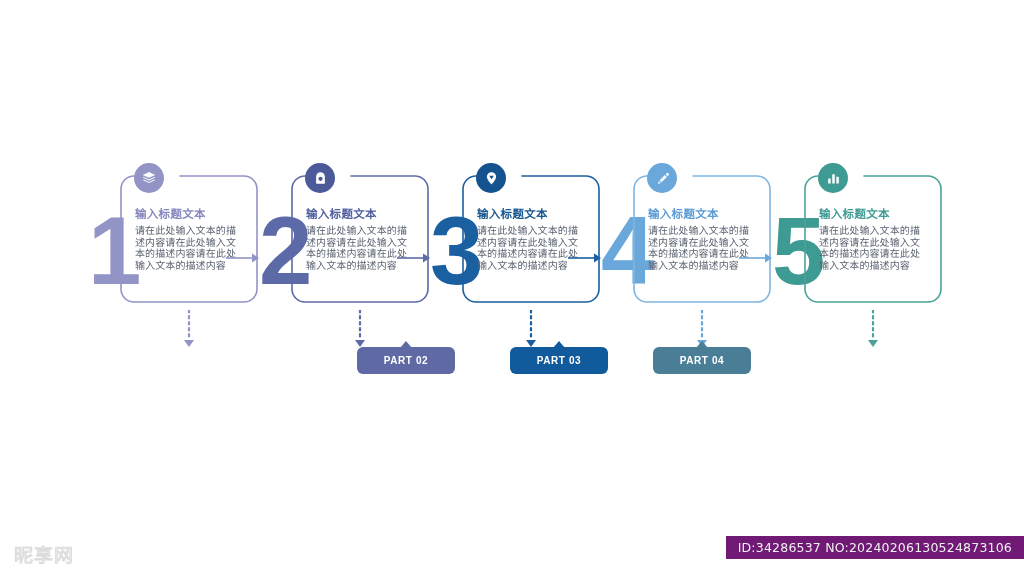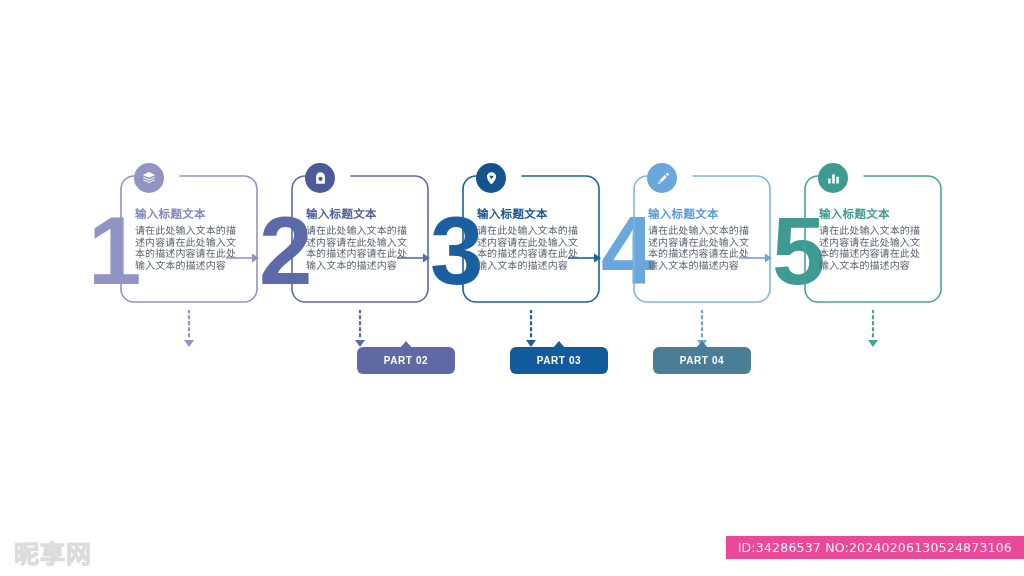--- a/index.html
+++ b/index.html
@@ -167,22 +167,22 @@
   .wm-left {
     position: absolute;
     left: 14px;
     bottom: 8px;
     display: flex;
     align-items: flex-end;
     gap: 8px;
     user-select: none;
   }
   .wm-logo {
-    font-size: 25px;
-    font-weight: 700;
+    font-size: 19px;
+    font-weight: 400;
     line-height: 26px;
     color: transparent;
     -webkit-text-stroke: 1.1px #dcdcdc;
     letter-spacing: 1px;
     font-family: "DejaVu Sans", sans-serif;
   }
   .wm-url {
     font-size: 17px;
     font-style: italic;
     font-weight: 700;
@@ -191,21 +191,21 @@
     -webkit-text-stroke: 1px #dcdcdc;
     letter-spacing: 0.5px;
     font-family: "DejaVu Sans", sans-serif;
   }
   .wm-right {
     position: absolute;
     right: 0px;
     bottom: 17px;
     height: 23px;
     padding: 0 12px;
-    background: #ec4899;
+    background: #701a75;
     color: #f0f0f0;
     font-size: 12.5px;
     line-height: 23px;
     letter-spacing: 0.2px;
     white-space: nowrap;
     font-family: "DejaVu Sans", sans-serif;
   }
 </style>
 </head>
 <body>

